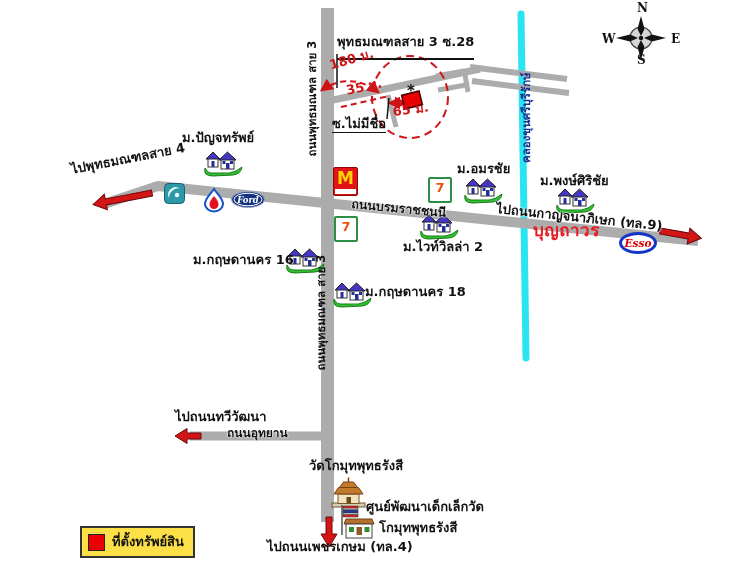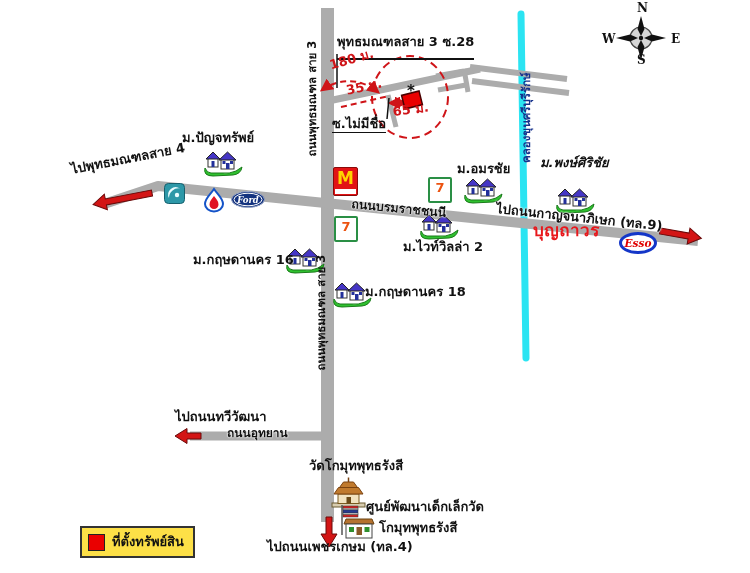--- a/index.html
+++ b/index.html
@@ -162,21 +162,21 @@
   <div class="lbl small vert" style="left:258px;top:306px;width:128px;">ถนนพุทธมณฑล สาย 3</div>
   <div class="lbl small vert navy" style="left:467px;top:111px;width:120px;">คลองขุนศรีบุรีรักษ์</div>
 
   <div class="lbl" style="left:70px;top:163px;transform:rotate(-11deg);transform-origin:left top;">ไปพุทธมณฑลสาย 4</div>
 
   <div class="lbl halo" style="left:352px;top:197px;font-size:12.5px;transform:rotate(5.5deg);transform-origin:left top;">ถนนบรมราชชนนี</div>
   <div class="lbl halo" style="left:497px;top:202px;transform:rotate(6deg);transform-origin:left top;">ไปถนนกาญจนาภิเษก (ทล.9)</div>
 
   <div class="lbl" style="left:182px;top:131px;">ม.ปัญจทรัพย์</div>
   <div class="lbl" style="left:457px;top:162px;">ม.อมรชัย</div>
-  <div class="lbl" style="left:540px;top:156px;font-style:italic;">ม.พงษ์ศิริชัย</div>
+  <div class="lbl" style="left:540px;top:174px;">ม.พงษ์ศิริชัย</div>
   <div class="lbl" style="left:403px;top:240px;">ม.ไวท์วิลล่า 2</div>
   <div class="lbl" style="left:193px;top:253px;">ม.กฤษดานคร 16</div>
   <div class="lbl" style="left:365px;top:285px;">ม.กฤษดานคร 18</div>
   <div class="lbl" style="left:533px;top:221px;font-size:17px;color:#e8181c;letter-spacing:0.5px;">บุญถาวร</div>
 
   <div class="lbl" style="left:175px;top:410px;">ไปถนนทวีวัฒนา</div>
   <div class="lbl halo" style="left:227px;top:427px;font-size:12px;">ถนนอุทยาน</div>
 
   <div class="lbl" style="left:309px;top:459px;">วัดโกมุทพุทธรังสี</div>
   <div class="lbl" style="left:366px;top:500px;">ศูนย์พัฒนาเด็กเล็กวัด</div>

